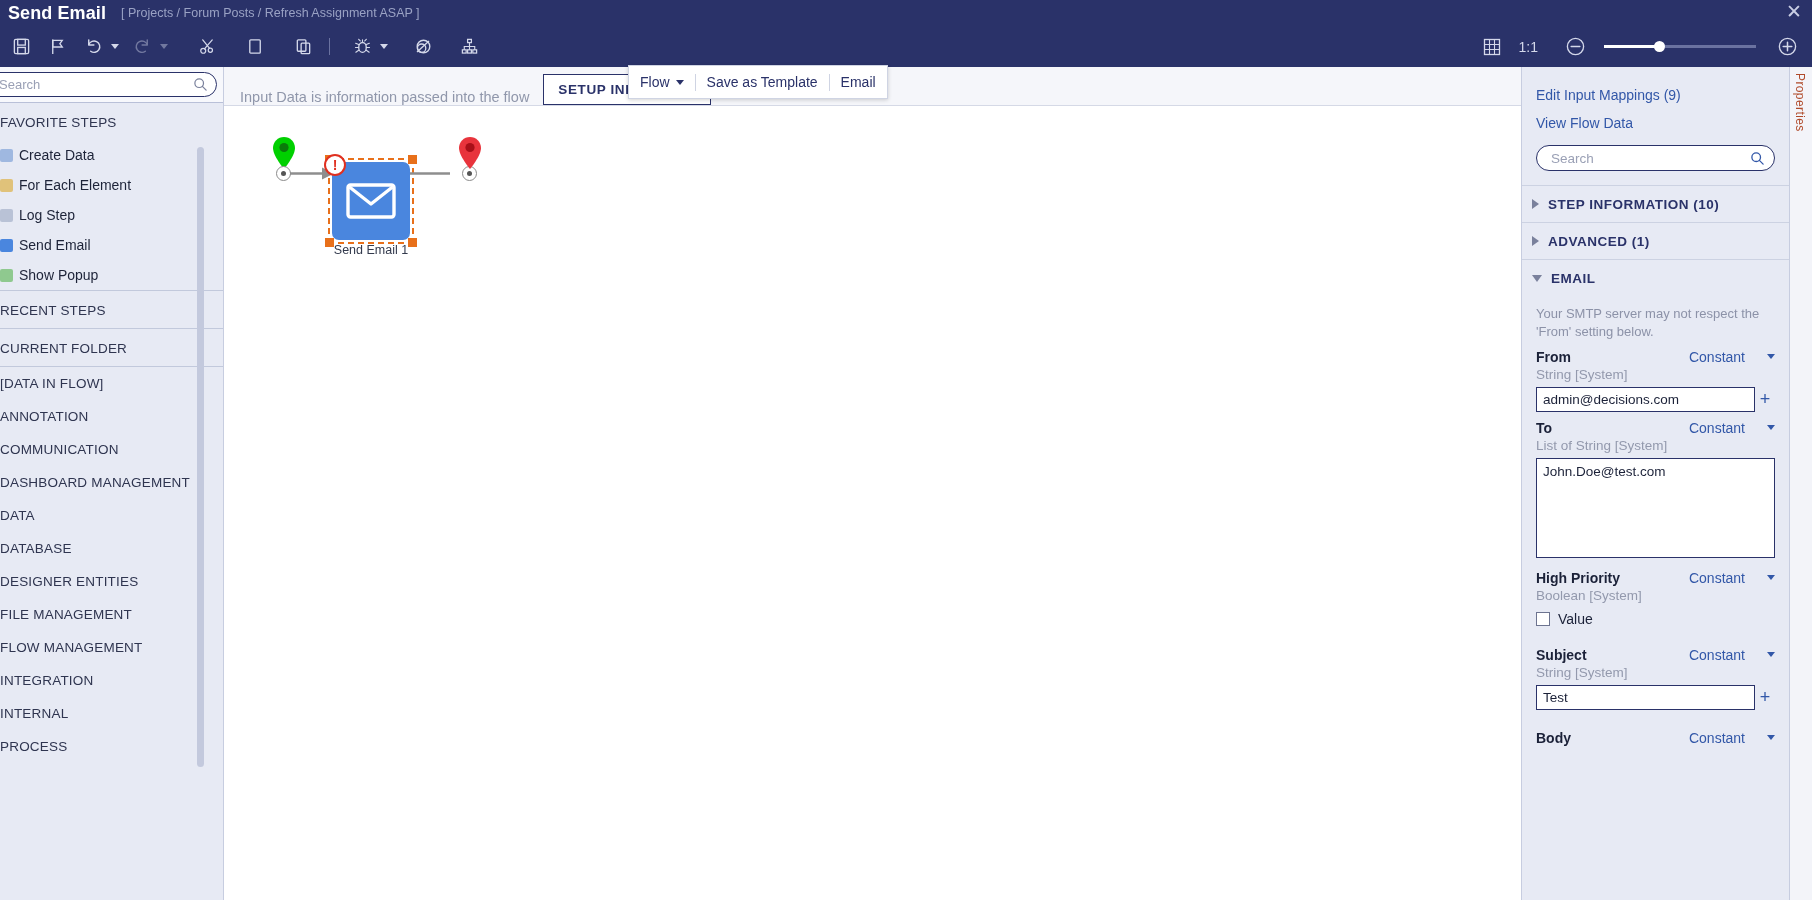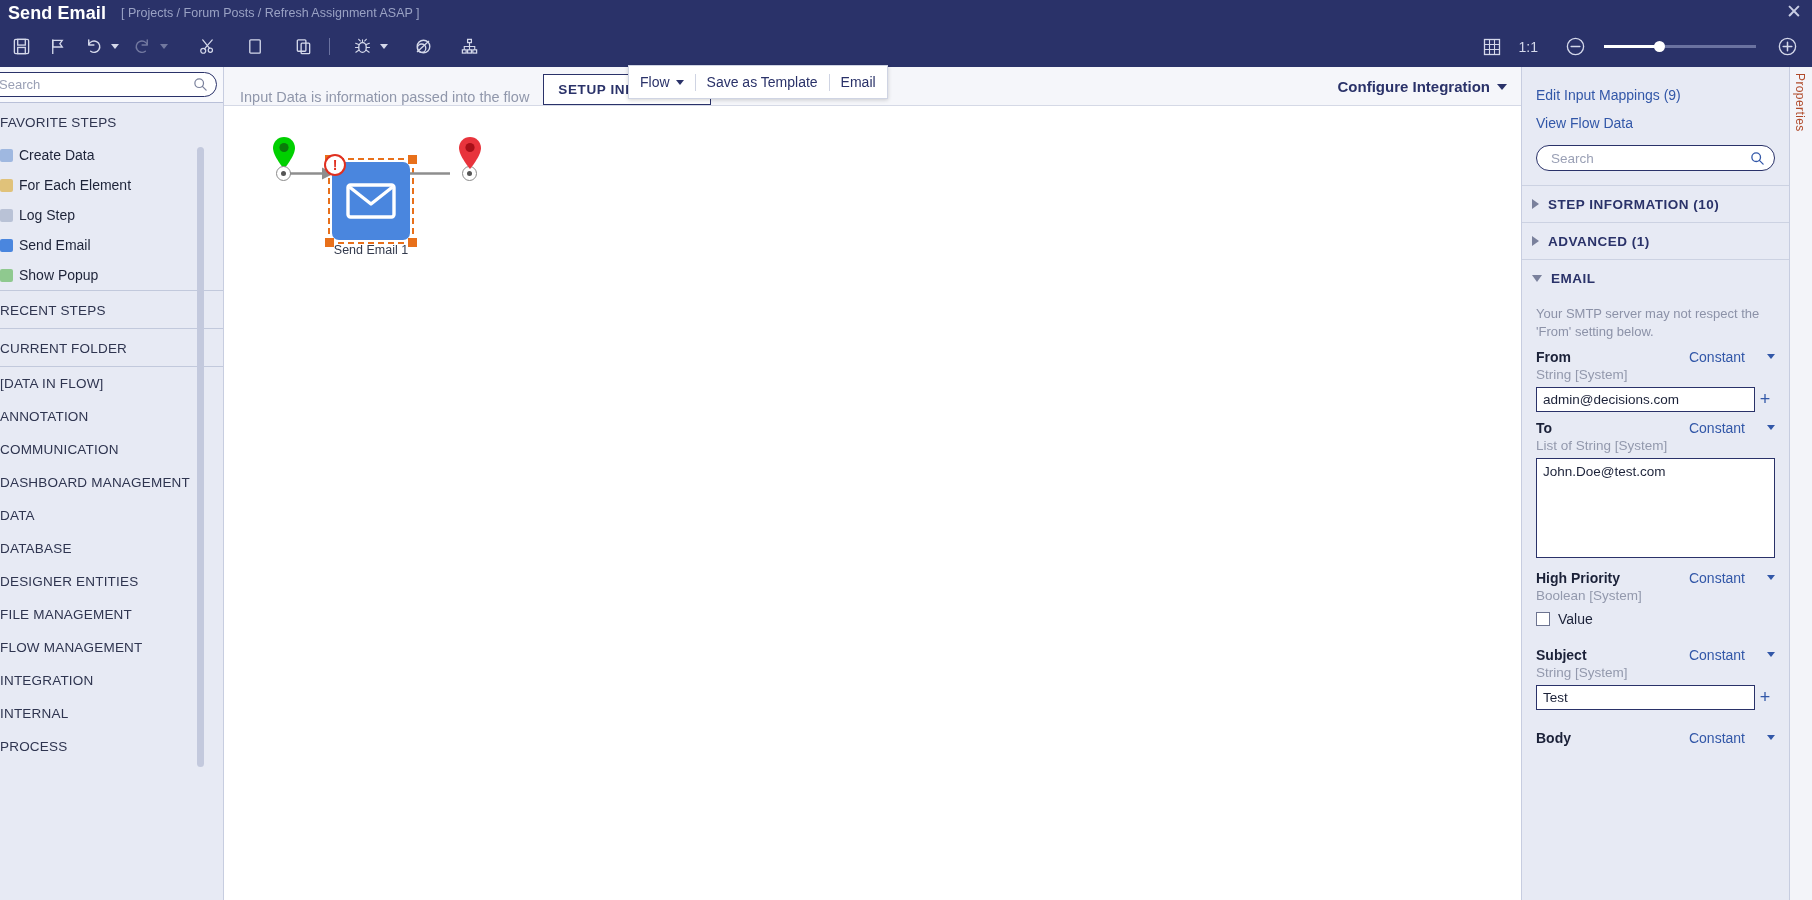--- a/index.html
+++ b/index.html
@@ -484,24 +484,20 @@
         <div class="ctx-sep"></div>
         <div class="ctx-item">
           <span>Save as Template</span>
         </div>
         <div class="ctx-sep"></div>
         <div class="ctx-item">
           <span>Email</span>
         </div>
       </div>
 
-      <div class="cv-config">
-        <span>Configure Integration</span>
-        <span class="chev-down"></span>
-      </div>
     </div>
 
     <div class="flow">
 
       <div class="pin" style="left:48px; top:30px">
         <svg width="24" height="34" viewBox="0 0 24 34">
             <path d="M12 1 C5.9 1 1 5.9 1 12 C1 20 12 33 12 33 C12 33 23 20 23 12 C23 5.9 18.1 1 12 1 Z" fill="#00d000"></path>
             <circle cx="12" cy="11.5" r="4.6" fill="#0a7a0a"></circle>
           </svg>
       </div>

